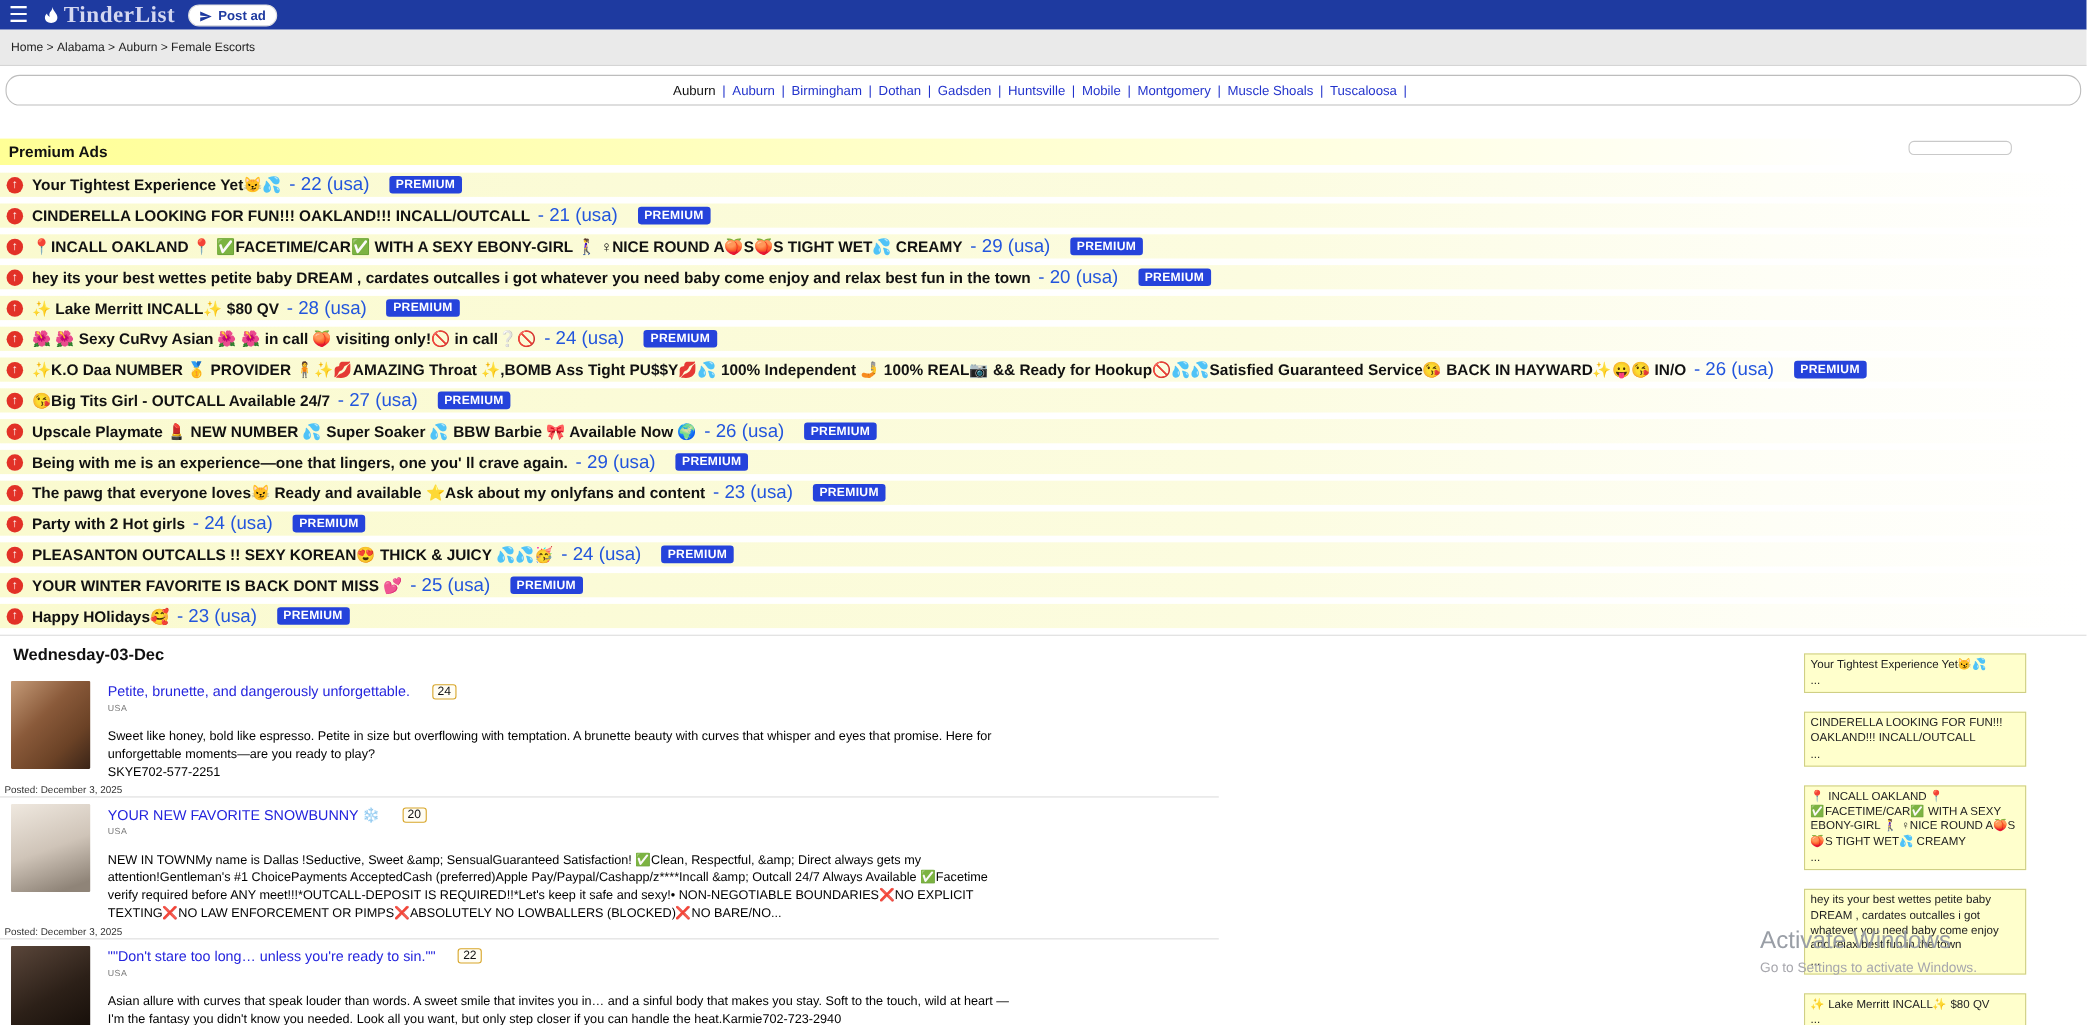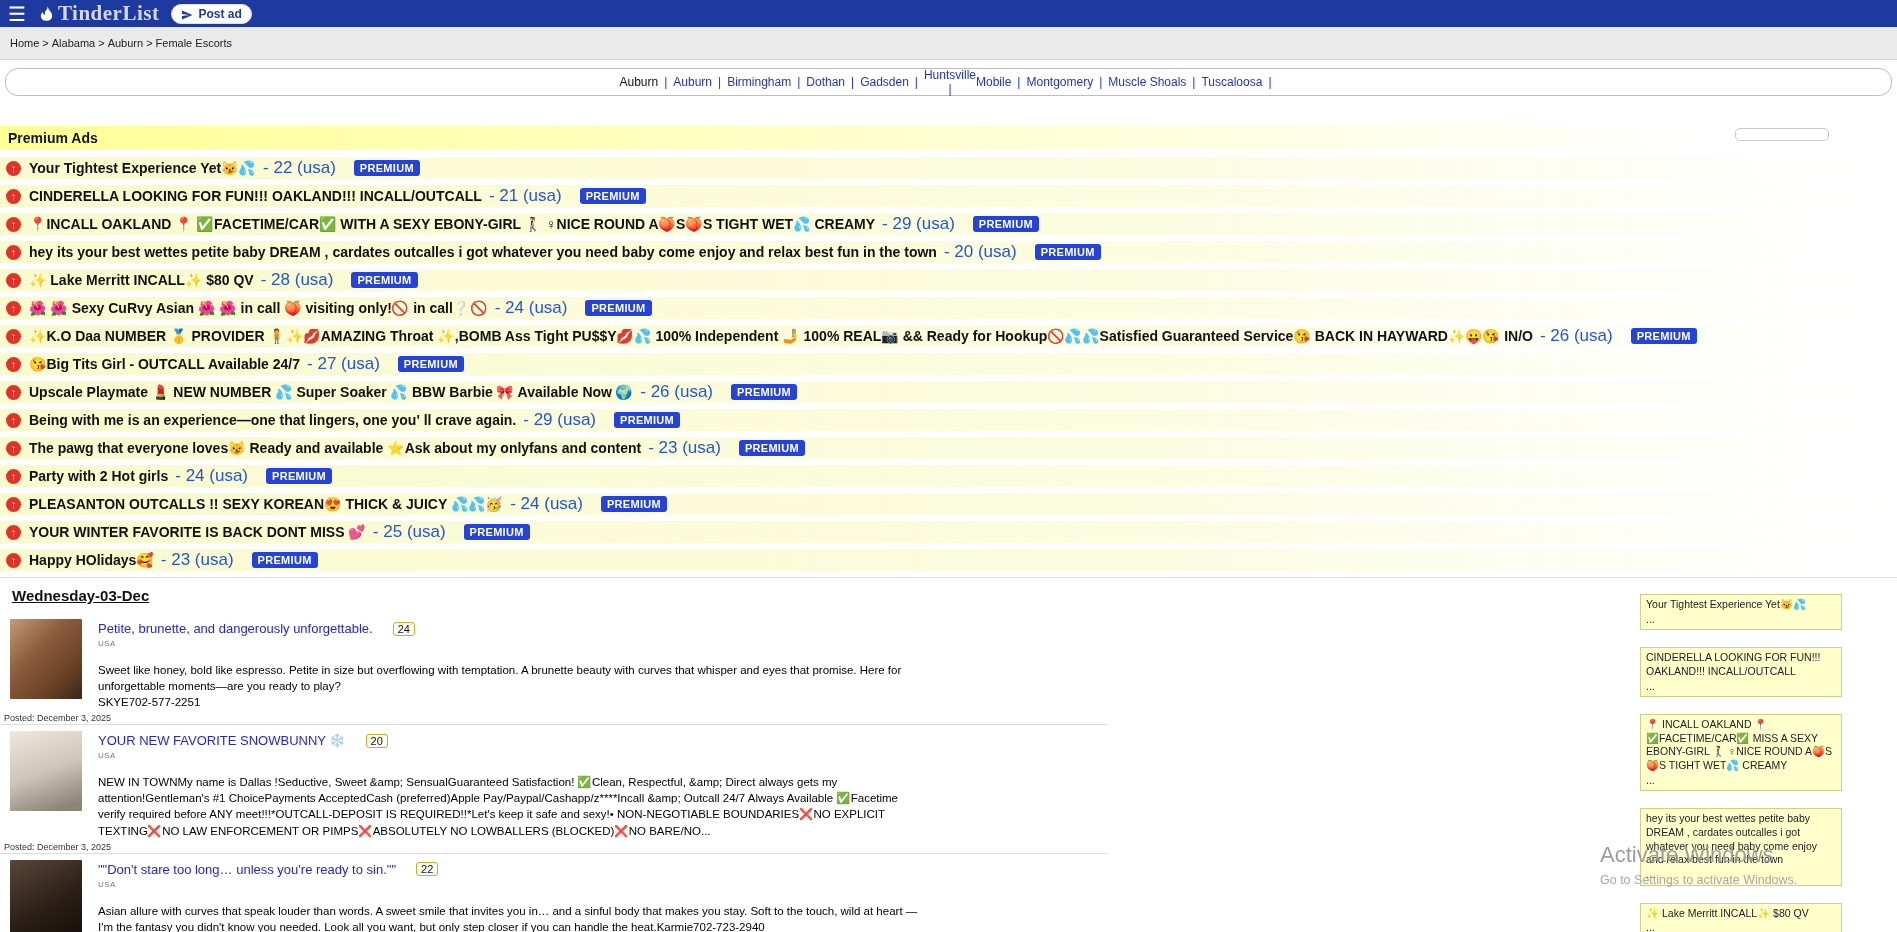--- a/index.html
+++ b/index.html
@@ -34,21 +34,21 @@
   .prow{height:22px;display:flex;align-items:center;margin-bottom:6px;padding-left:6px;
         background:linear-gradient(90deg,#fafacf,#fcfce0 60%,#fefef6 85%,#fff);cursor:pointer;}
   .up-icon{width:15px;height:15px;min-width:15px;border-radius:50%;background:#e23127;color:#fff;
            font-size:11px;font-weight:bold;display:flex;align-items:center;justify-content:center;margin-right:8px;}
   .ptitle{font-weight:bold;font-size:14px;color:#111;white-space:nowrap;}
   .page-label{color:#2255dd;font-weight:normal;font-size:17px;margin-left:7px;white-space:nowrap;}
   .pbadge{background:#2543db;color:#fff;font-weight:bold;font-size:11px;padding:2px 6px;border-radius:3px;
           margin-left:18px;letter-spacing:.3px;}
   
   .section-divider{border-top:1px solid #ddd;margin-top:4px;}
-  .date-header{font-weight:bold;font-size:15px;padding:9px 0 9px 12px;text-decoration:underline;}
+  .date-header{font-weight:bold;font-size:15px;padding:9px 0 9px 12px;}
   .content-col{width:1108px;}
   .listing{display:flex;position:relative;padding:6px 0 14px;border-bottom:1px solid #ddd;min-height:82px;cursor:pointer;}
   .lphoto{width:72px;height:80px;margin:0 16px 0 10px;flex:0 0 72px;border-radius:1px;}
   #listings > div:nth-of-type(1) .lphoto{background:linear-gradient(135deg,#c49a77,#8a5a3a 40%,#6b4226 72%,#3a2417);}
   #listings > div:nth-of-type(2) .lphoto{background:linear-gradient(160deg,#efe8df,#cfc4b8 50%,#8f8478 90%);}
   #listings > div:nth-of-type(3) .lphoto{background:linear-gradient(150deg,#5a463a,#2c2018 55%,#140d08);}
   #listings > div:nth-of-type(4) .lphoto{background:linear-gradient(150deg,#7a4a3a,#47241c 55%,#2a120e);}
   .lbody{flex:1;padding-top:2px;}
   .ltitlerow{display:flex;align-items:center;}
   .ltitle{color:#2424dd;font-size:13px;}
@@ -124,21 +124,21 @@
       <span style="display:flex;align-items:center;">
         <a href="#">Dothan</a>
         <span class="citysep">|</span>
       </span>
 
       <span style="display:flex;align-items:center;">
         <a href="#">Gadsden</a>
         <span class="citysep">|</span>
       </span>
 
-      <span style="display:flex;align-items:center;flex-direction:column;">
+      <span style="display:flex;align-items:center;">
         <a href="#">Huntsville</a>
         <span class="citysep">|</span>
       </span>
 
       <span style="display:flex;align-items:center;">
         <a href="#">Mobile</a>
         <span class="citysep">|</span>
       </span>
 
       <span style="display:flex;align-items:flex-start;">
@@ -325,21 +325,21 @@
         <div class="stitle">Your Tightest Experience Yet😼💦</div>
         <div class="sdots">...</div>
       </div>
 
       <div class="sbox">
         <div class="stitle">CINDERELLA LOOKING FOR FUN!!! OAKLAND!!! INCALL/OUTCALL</div>
         <div class="sdots">...</div>
       </div>
 
       <div class="sbox">
-        <div class="stitle">📍 INCALL OAKLAND 📍 ✅FACETIME/CAR✅ MISS A SEXY EBONY-GIRL 🚶‍♀️ ♀NICE ROUND A🍑S🍑S TIGHT WET💦 CREAMY</div>
+        <div class="stitle">📍 INCALL OAKLAND 📍 ✅FACETIME/CAR✅ WITH A SEXY EBONY-GIRL 🚶‍♀️ ♀NICE ROUND A🍑S🍑S TIGHT WET💦 CREAMY</div>
         <div class="sdots">...</div>
       </div>
 
       <div class="sbox">
         <div class="stitle">hey its your best wettes petite baby DREAM , cardates outcalles i got whatever you need baby come enjoy and relax best fun in the town</div>
         <div class="sdots">...</div>
       </div>
 
       <div class="sbox">
         <div class="stitle">✨ Lake Merritt INCALL✨ $80 QV</div>

